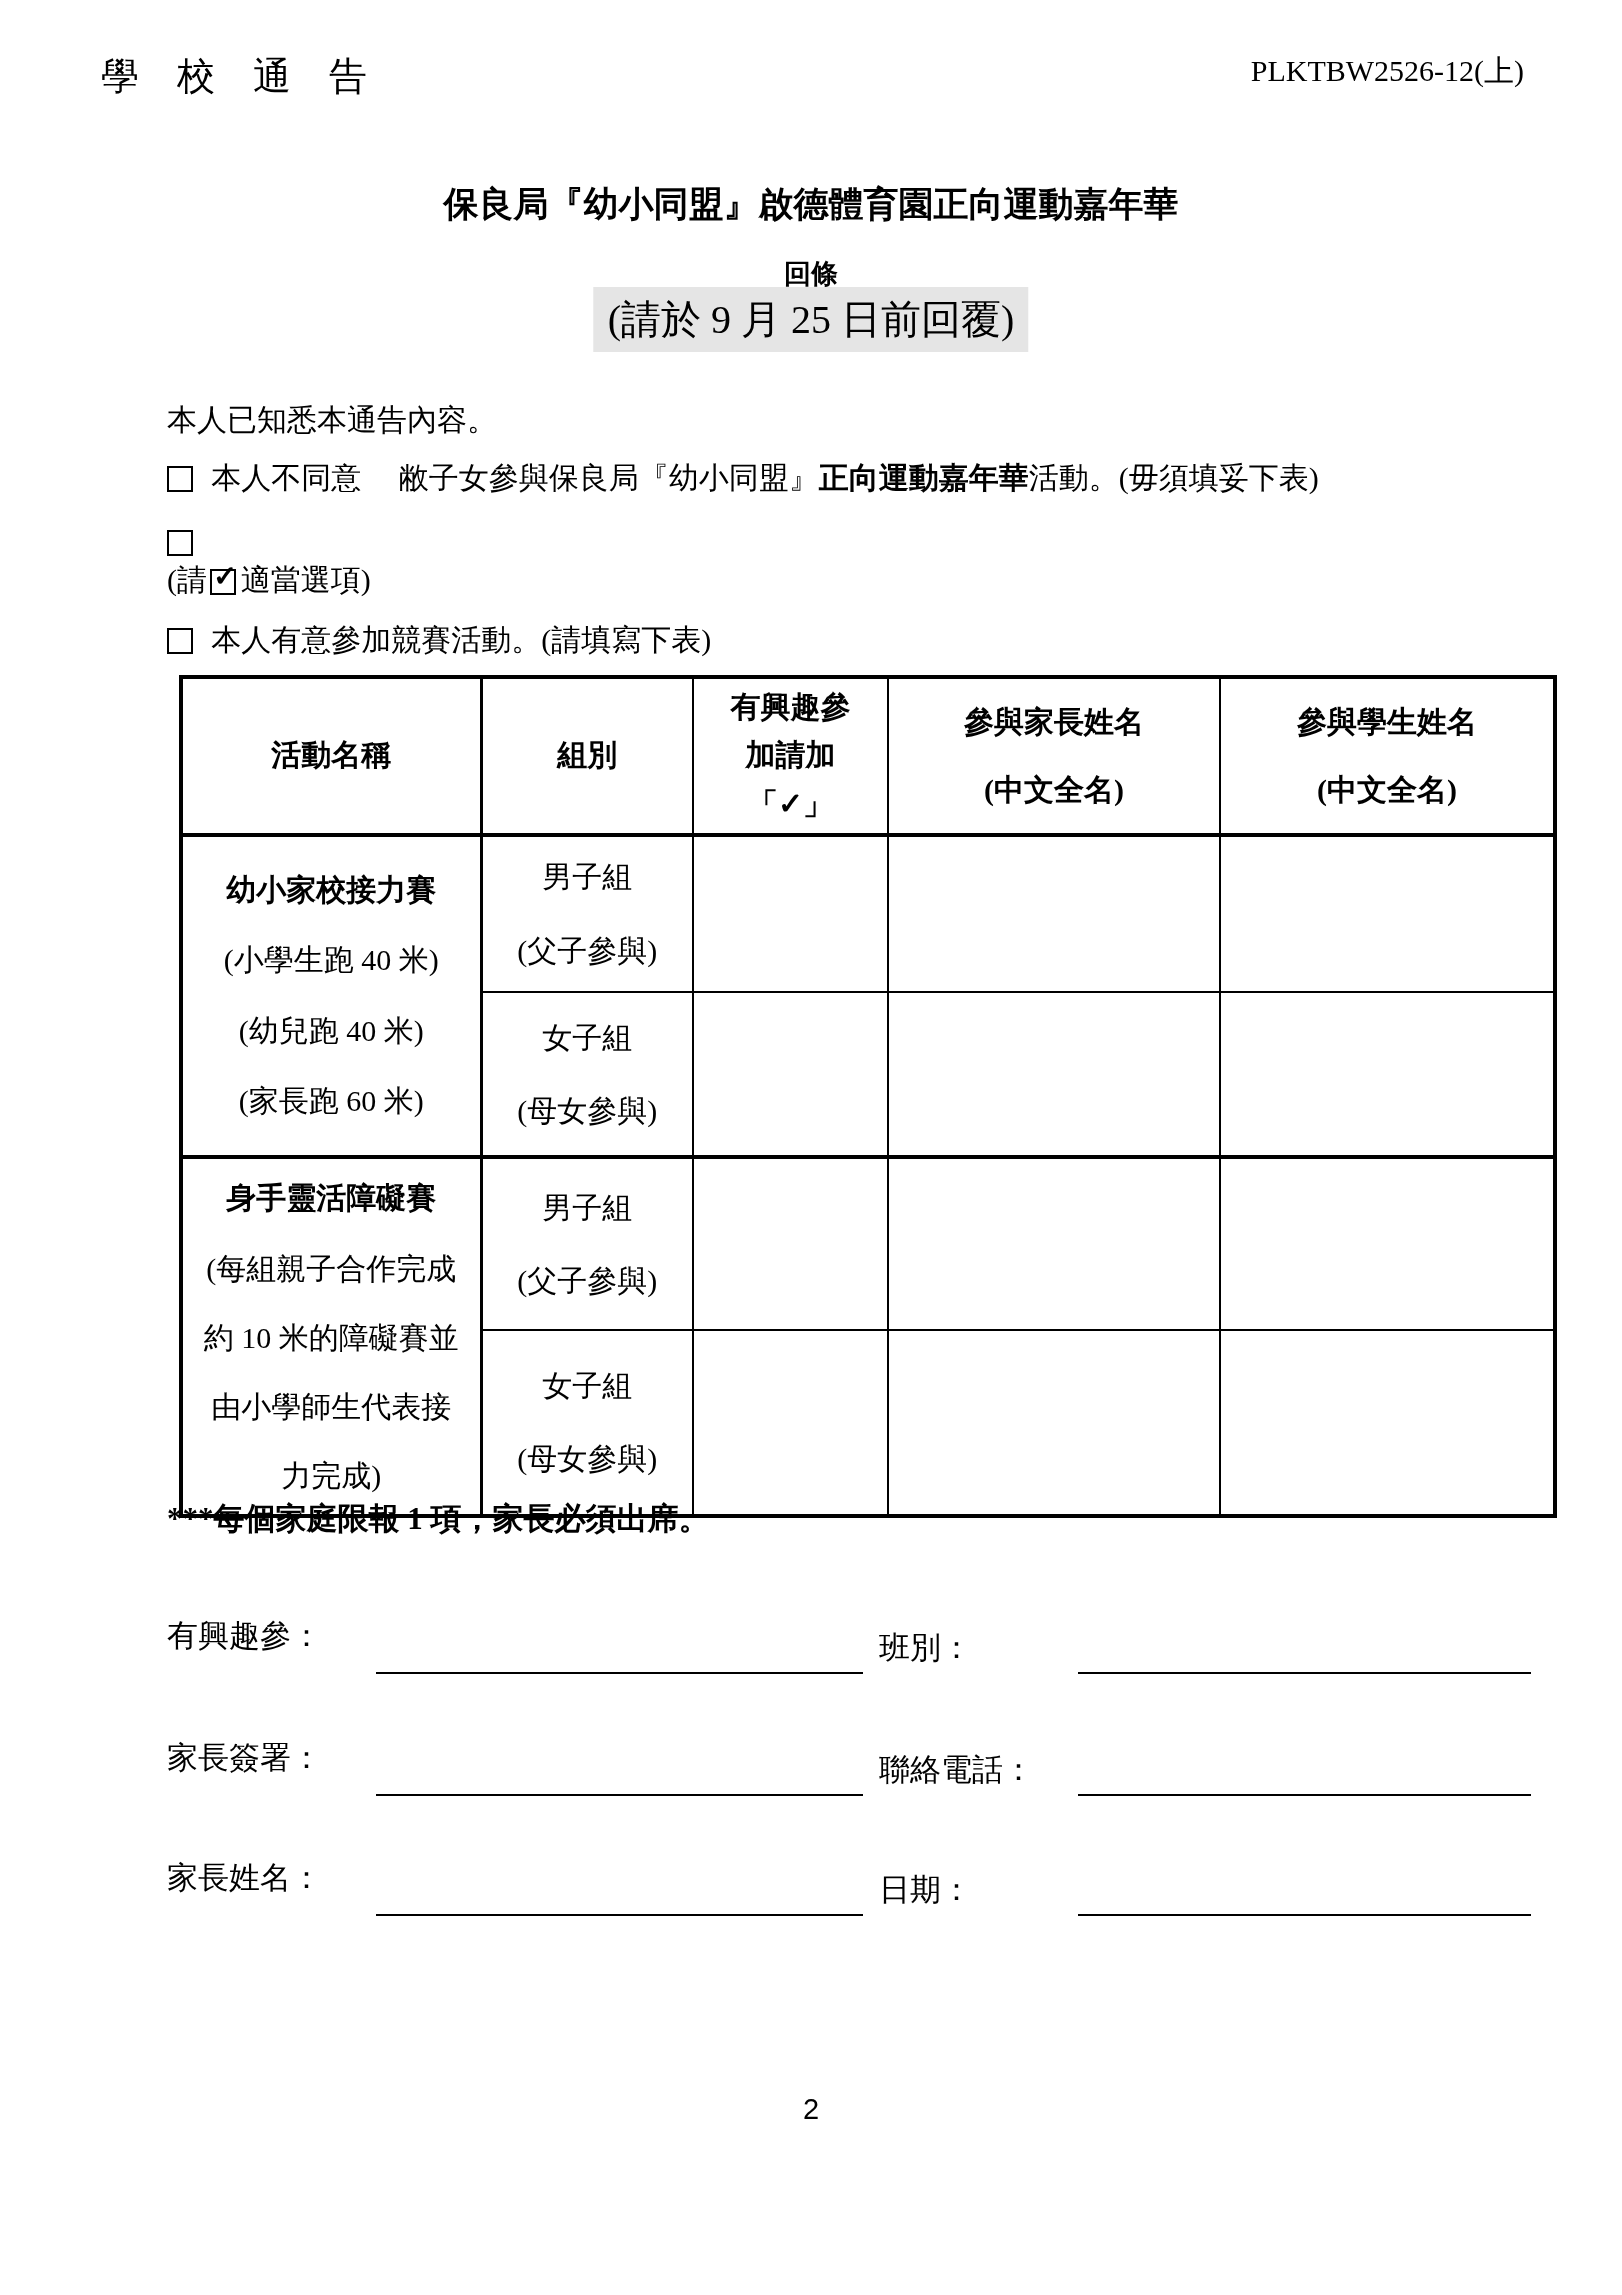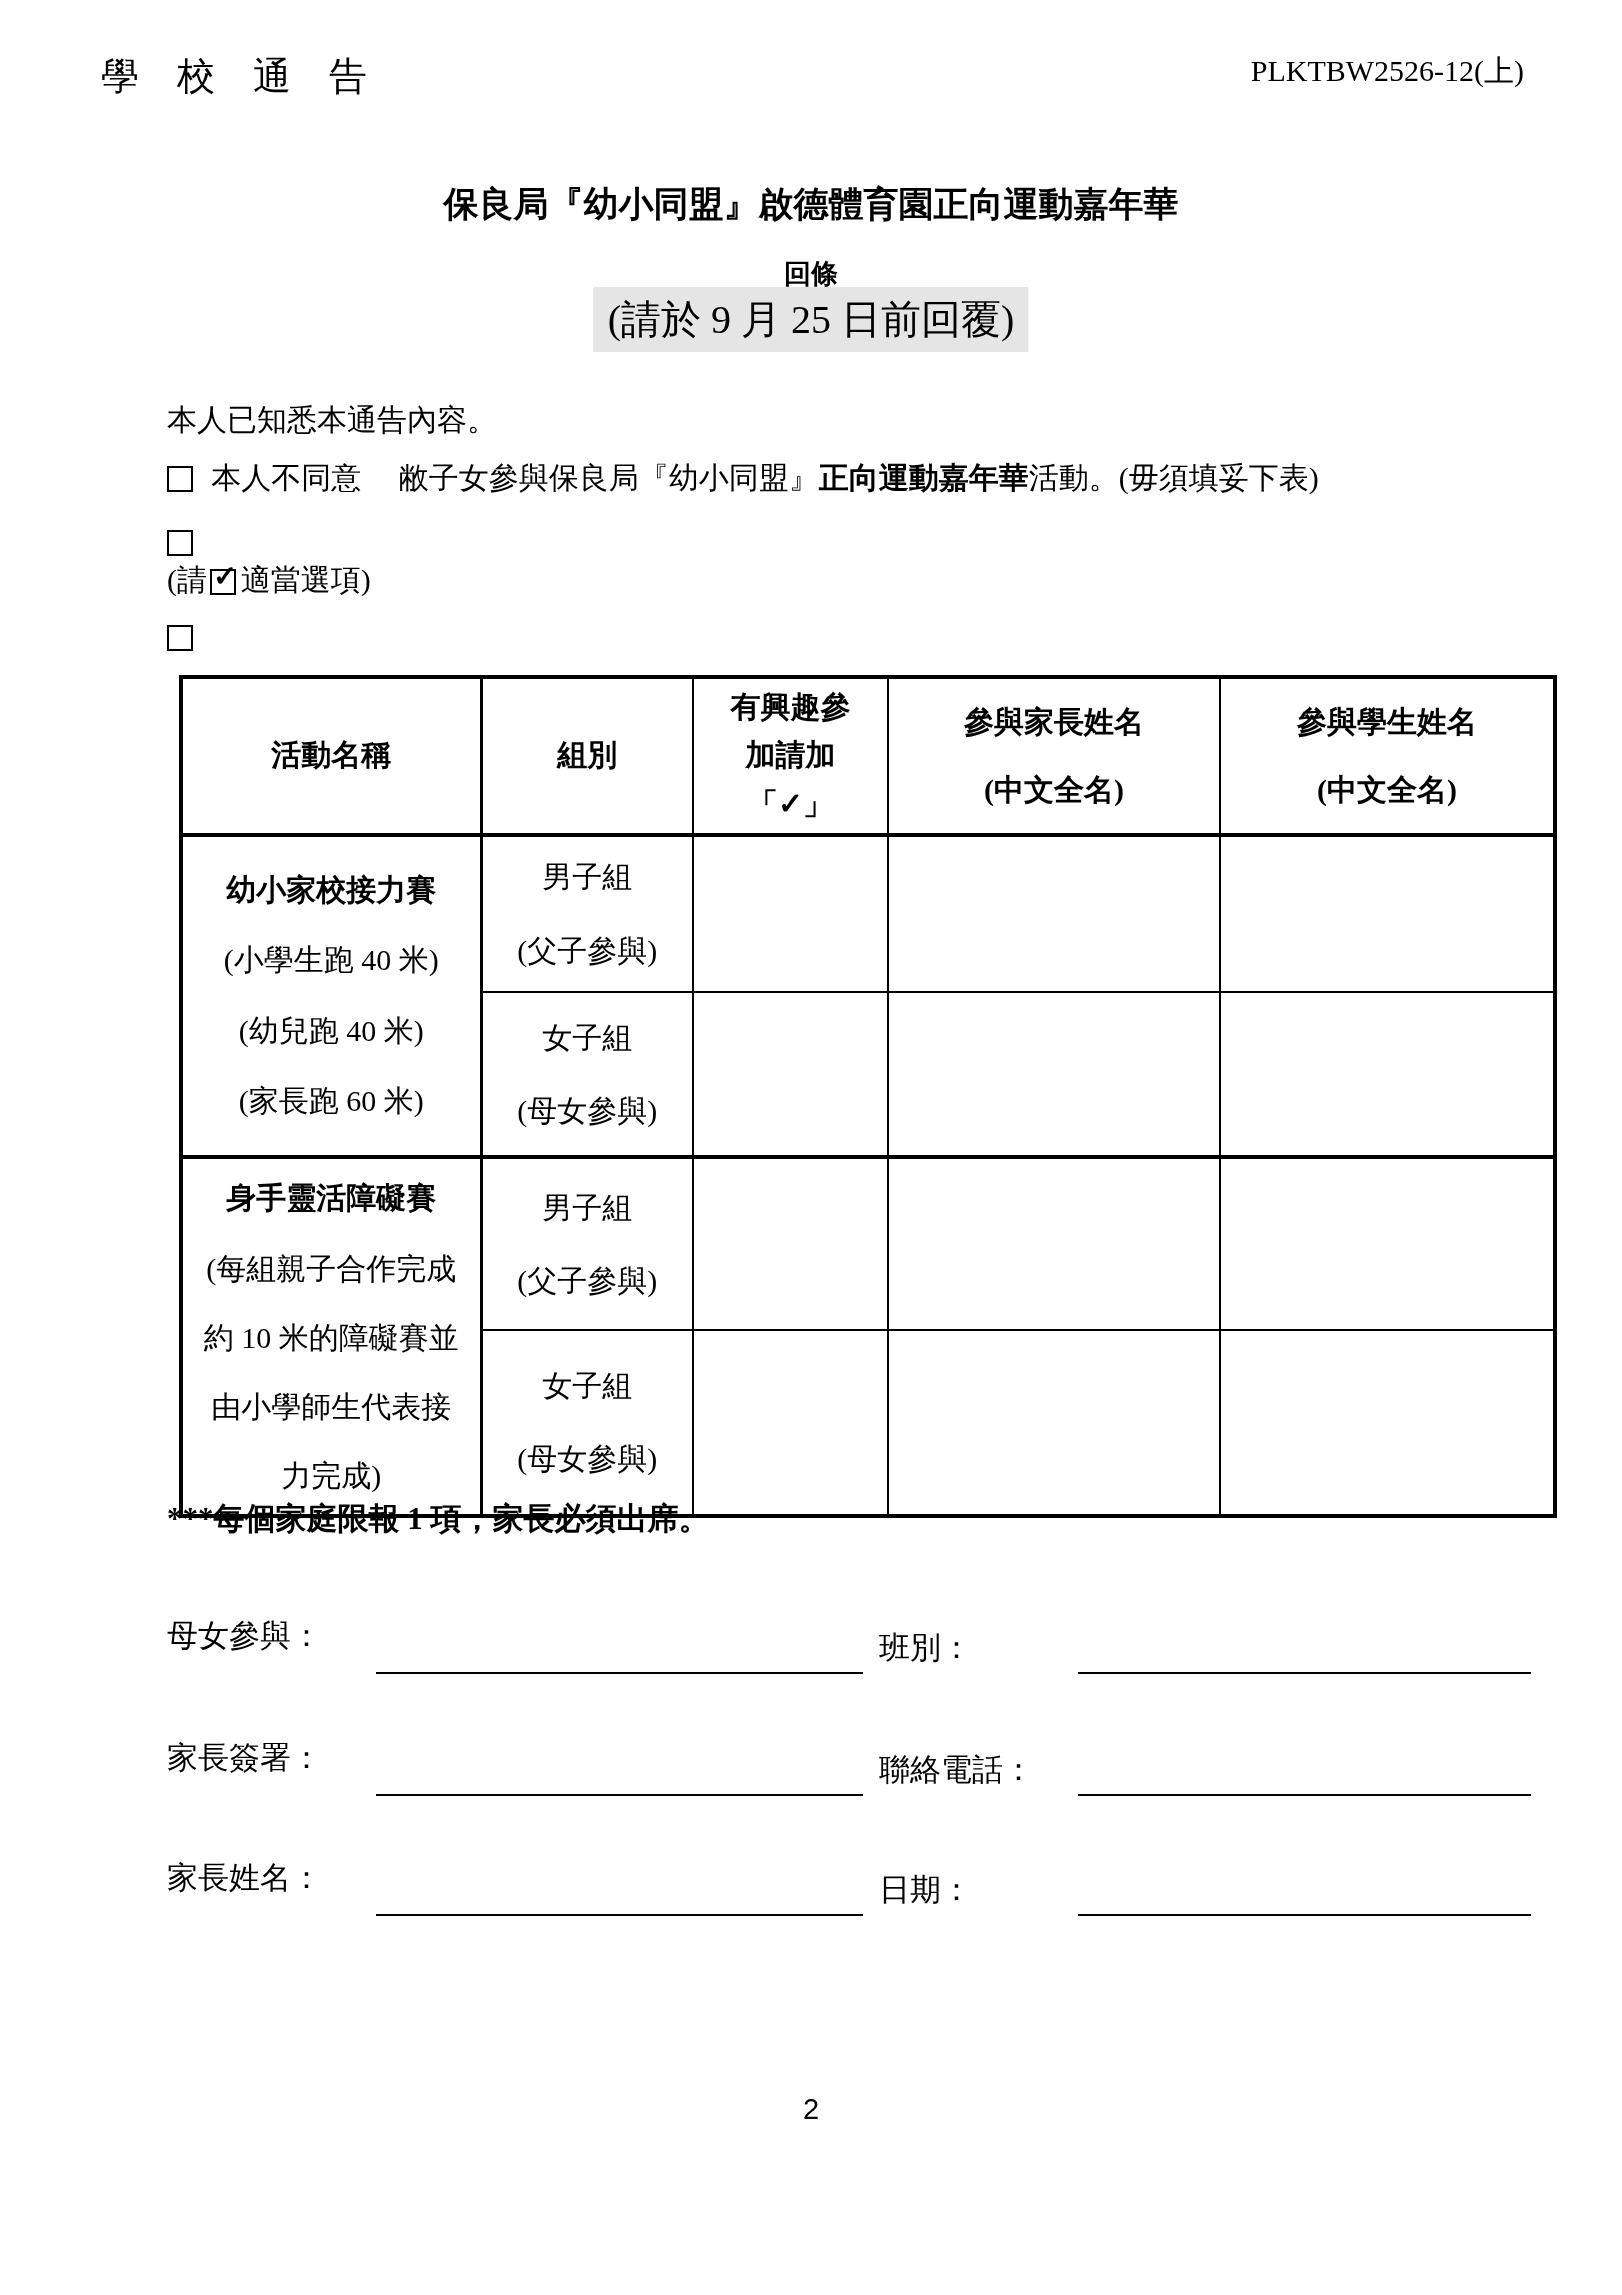--- a/index.html
+++ b/index.html
@@ -92,21 +92,21 @@
 
 <div class="line" style="top:525px">
   <span class="cbx"></span>
 </div>
 
 <div class="line" style="top:560px">
   <span>(請</span><span class="cbx cbx-inline"><span class="tick">✓</span></span><span>適當選項)</span>
 </div>
 
 <div class="line" style="top:620px">
-  <span class="cbx"></span>
+  <span class="cbx"></span><span>本人有意參加競賽活動。(請填寫下表)</span>
 </div>
 
 <table class="reg-table">
   <colgroup>
     <col style="width:300px">
       <col style="width:212px">
       <col style="width:195px">
       <col style="width:332px">
       <col style="width:335px">
   </colgroup>
@@ -179,21 +179,21 @@
       <td class="blank"></td>
       <td class="blank"></td>
       <td class="blank"></td>
     </tr>
   </tbody>
 </table>
 
 <div class="abs footnote">***每個家庭限報 1 項，家長必須出席。</div>
 
 <div class="sig-row" style="top:1615px">
-  <span class="sig-label">母女參與：</span>
+  <span class="sig-label">有興趣參：</span>
   <span class="sig-line-l"></span>
   <span class="sig-label-r">班別：</span>
   <span class="sig-line-r"></span>
 </div>
 <div class="sig-row" style="top:1737px">
   <span class="sig-label">家長簽署：</span>
   <span class="sig-line-l"></span>
   <span class="sig-label-r">聯絡電話：</span>
   <span class="sig-line-r"></span>
 </div>

